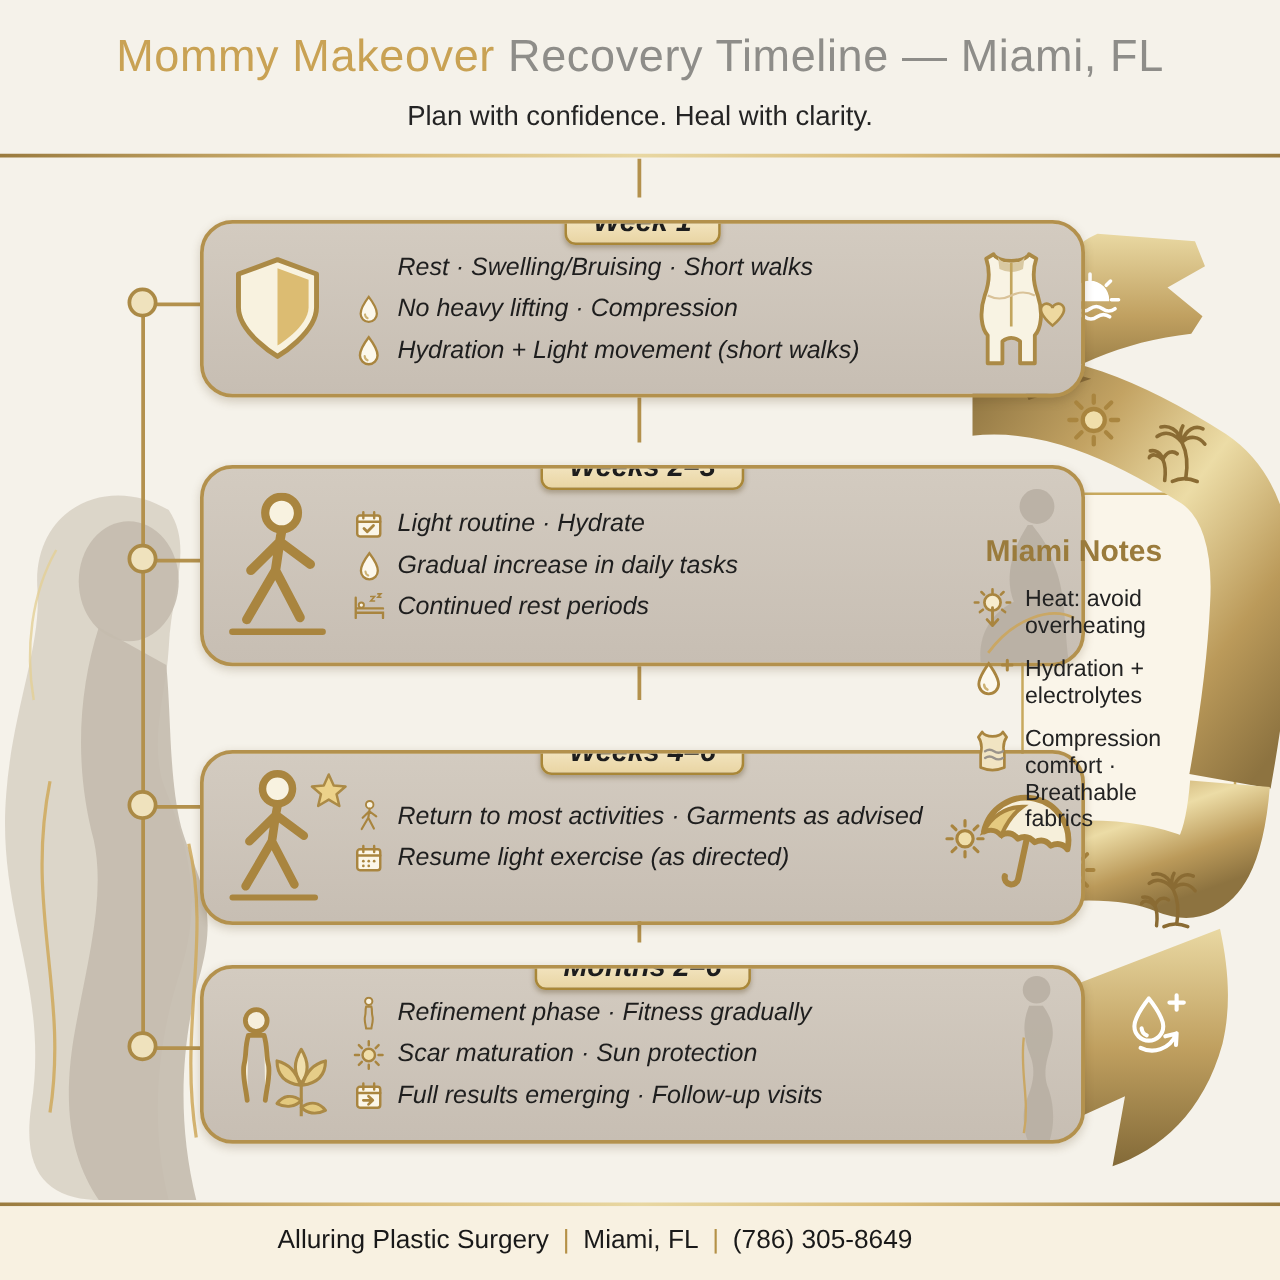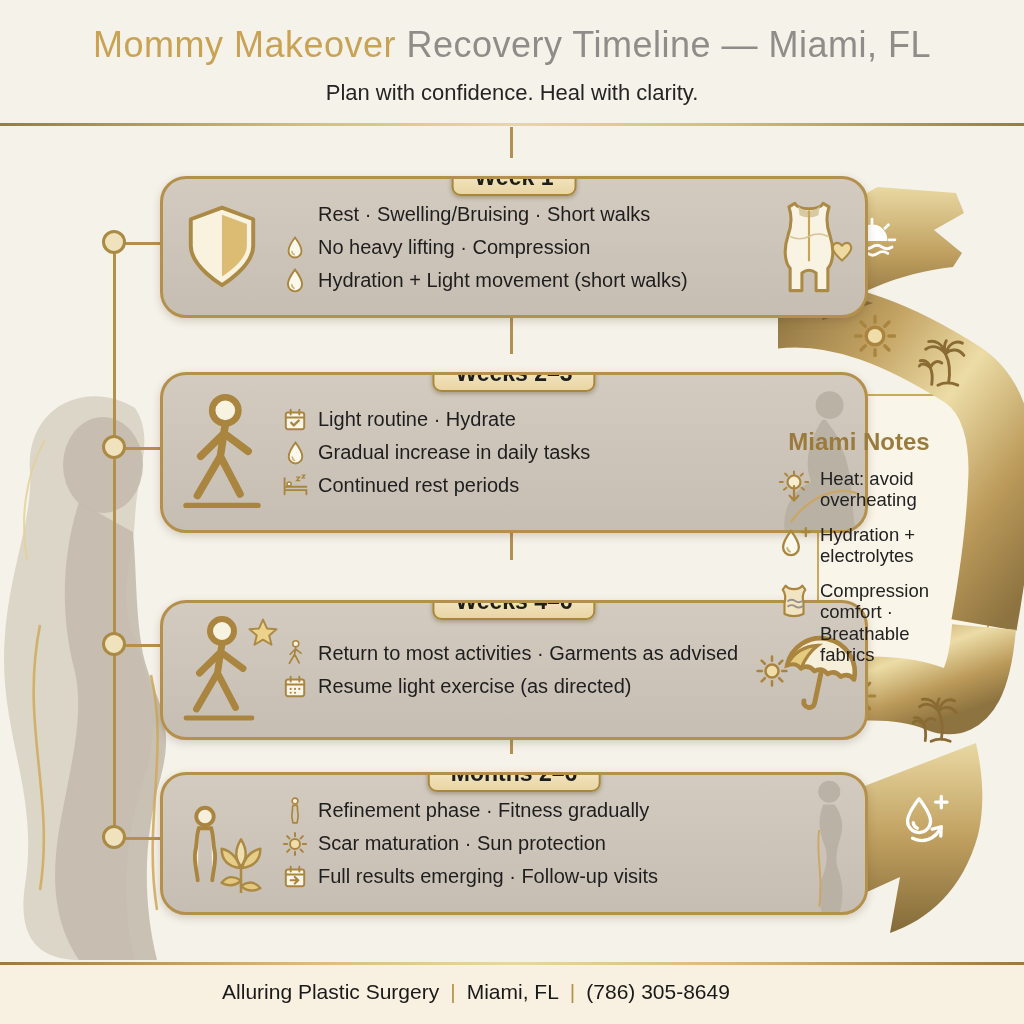--- a/index.html
+++ b/index.html
@@ -15,21 +15,21 @@
      background:linear-gradient(90deg,#9a7b3f,#d9bc7a 30%,#e8d7a2 50%,#d9bc7a 70%,#9a7b3f);}
   .footer-strip{top:965px;left:0;width:1024px;height:59px;background:#f8f1e1;}
   .footer-text{top:980px;left:0;width:952px;text-align:center;font-size:21px;font-weight:500;color:#191919;}
   .footer-text .sep{color:#b59147;padding:0 11px;font-weight:400;}
   
   .vline{background:#b3914d;}
   .node{width:24px;height:24px;border-radius:50%;background:#efe2bd;border:3px solid #ab8a46;box-sizing:border-box;}
   
   .card{left:160px;width:708px;border:3px solid #b3914d;border-radius:26px;box-sizing:border-box;
         background:linear-gradient(180deg,#d3cbc0,#c7beb3);box-shadow:0 3px 8px rgba(90,70,30,.22);
-        display:flex;align-items:center;overflow:hidden;}
+        display:flex;align-items:center;overflow:hidden;font-style:italic;}
   .badge{position:absolute;left:50%;transform:translateX(-50%);top:-20px;z-index:5;
          background:linear-gradient(180deg,#fbf2d8,#e9d5a4);border:2px solid #a98738;border-radius:9px;
          padding:3px 21px;font-size:23px;font-weight:700;color:#1d1d1d;white-space:nowrap;
          box-shadow:0 2px 4px rgba(90,70,30,.35);}
   .big-ic-wrap{width:118px;flex:0 0 118px;display:flex;justify-content:center;align-items:center;position:relative;z-index:2;}
   .rows{flex:1;display:flex;flex-direction:column;justify-content:center;gap:5px;position:relative;z-index:2;}
   .row{display:flex;align-items:center;gap:9px;}
   .row .bicon{width:28px;height:28px;flex:0 0 28px;display:flex;align-items:center;justify-content:center;}
   .row .btext{font-size:20px;font-weight:500;color:#1e1e1e;white-space:nowrap;}
   .right-ic-wrap{width:112px;flex:0 0 112px;display:flex;justify-content:center;align-items:center;position:relative;z-index:2;}

